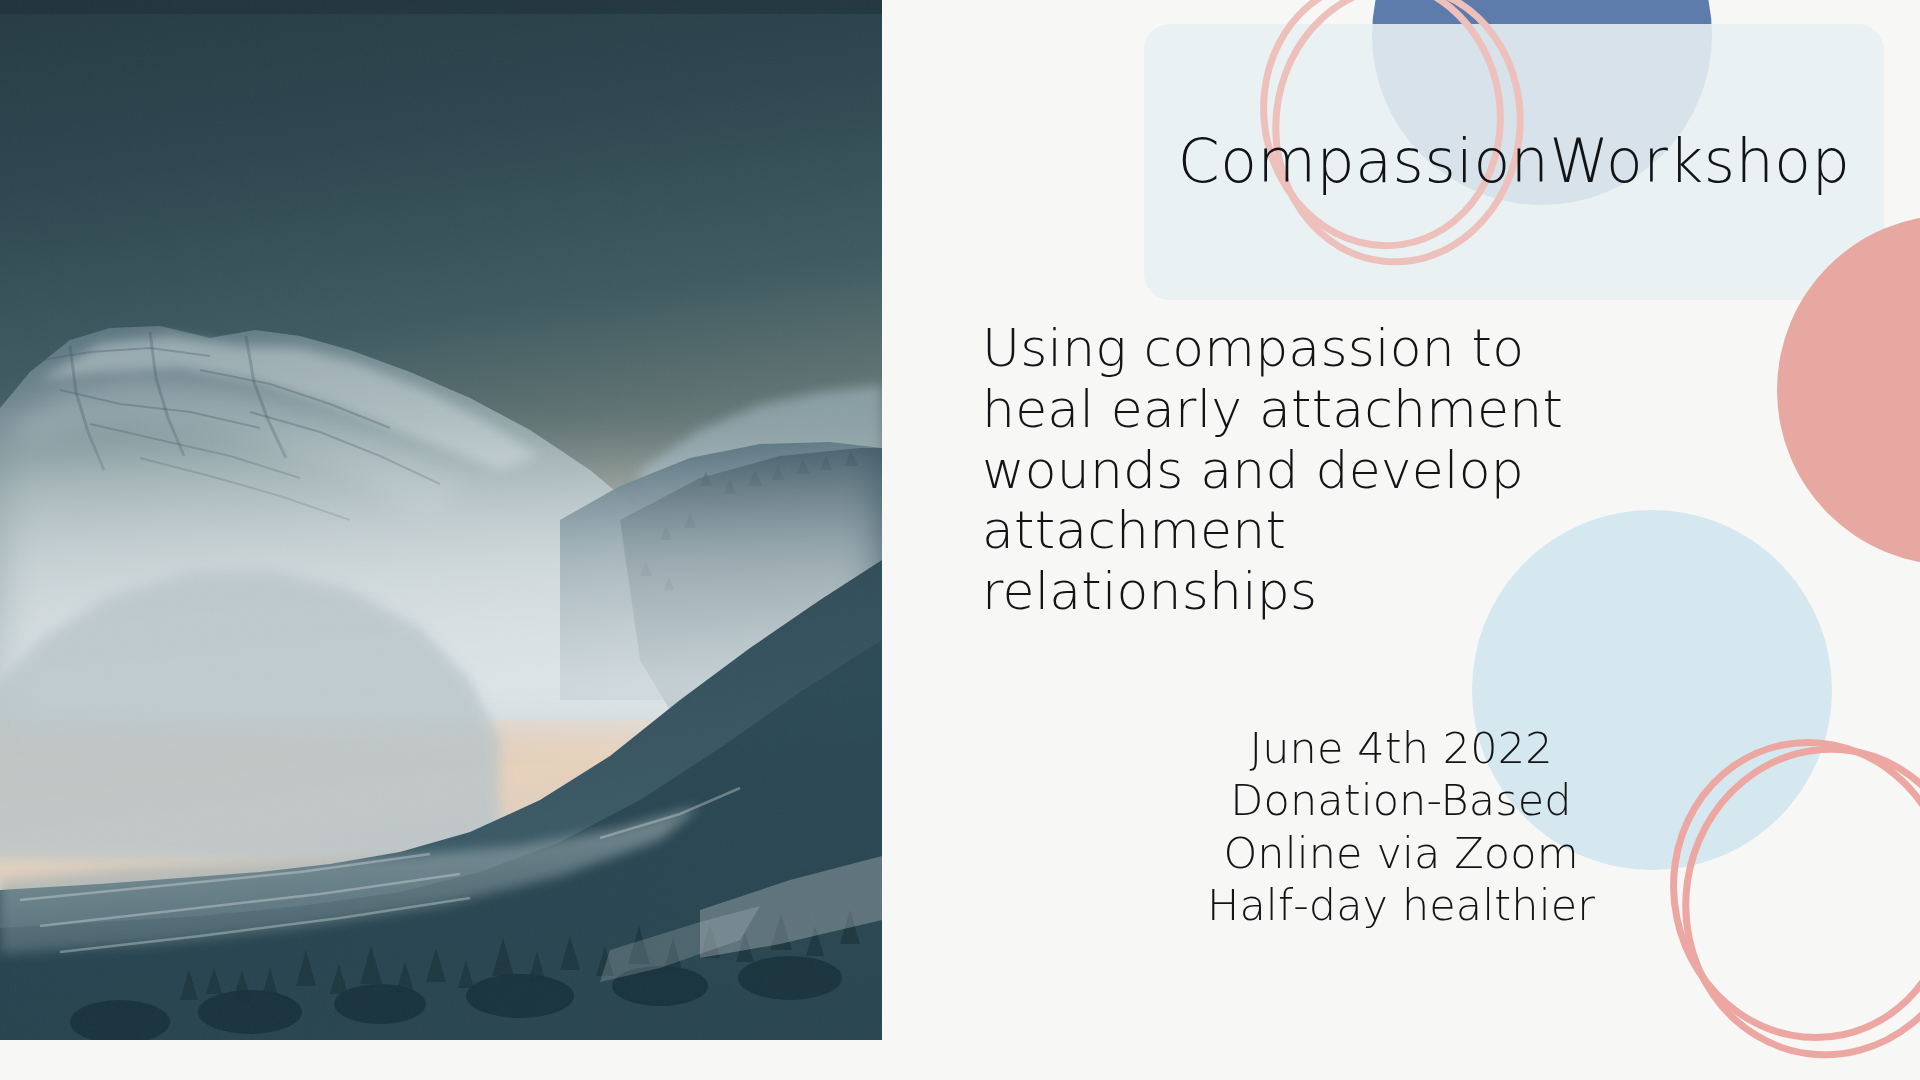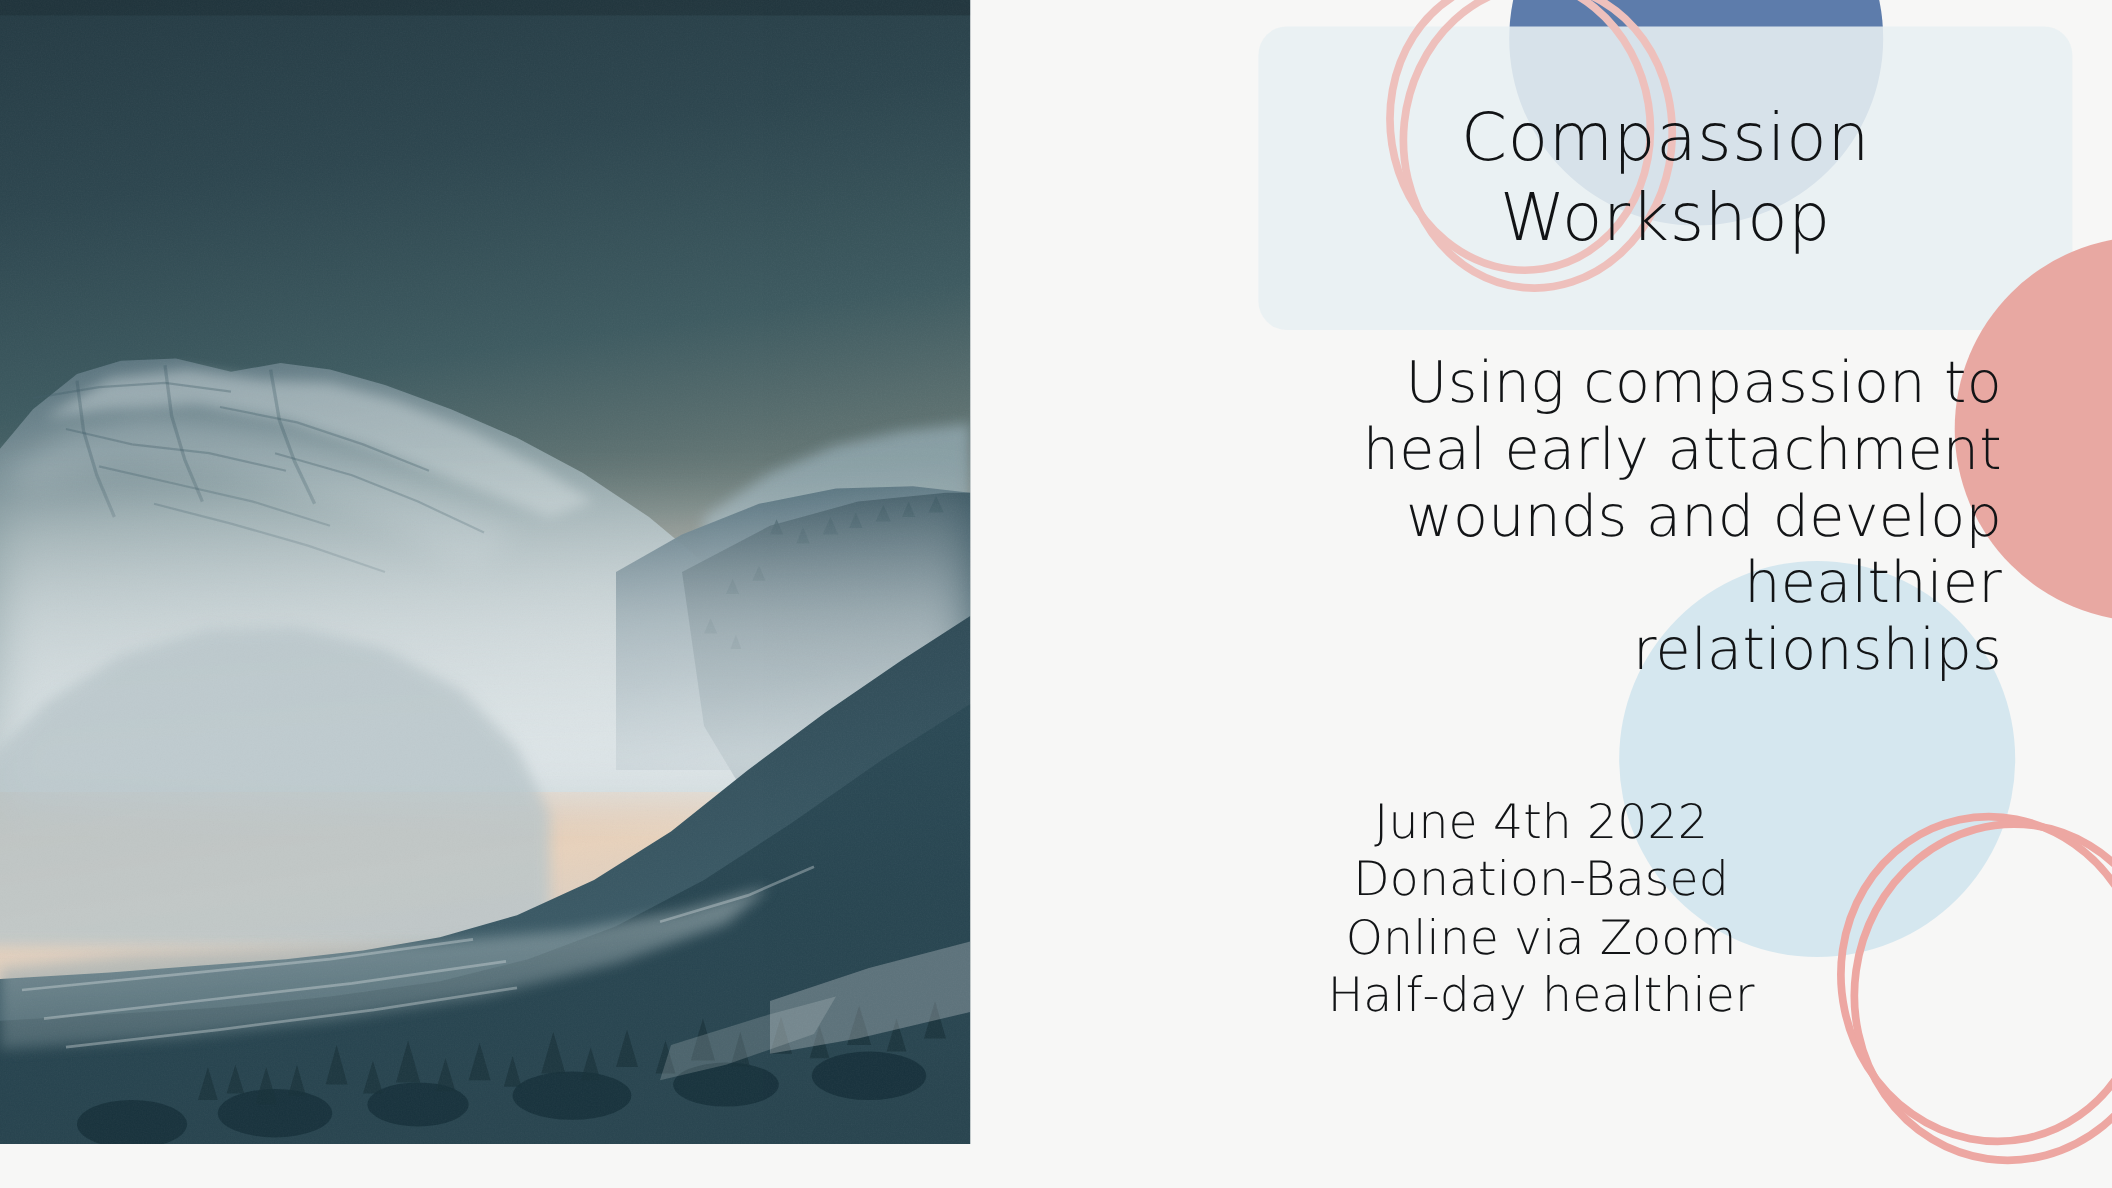--- a/index.html
+++ b/index.html
@@ -65,39 +65,39 @@
     border-radius: 26px;
   }
 
   .title-text {
     position: absolute;
     left: 262px;
     top: 24px;
     width: 740px;
     height: 276px;
     display: flex;
-    flex-direction: column;
+    flex-direction: row;
     align-items: center;
     justify-content: center;
     font-family: "DejaVu Sans", sans-serif;
     font-weight: 300;
     font-size: 60px;
     line-height: 1.22;
     letter-spacing: 0.6px;
     color: #111315;
     text-align: center;
   }
   .title-text .tline { display: block; white-space: nowrap; }
 
   .subtitle {
     position: absolute;
     left: 100px;
     top: 318px;
     width: 838px;
-    text-align: right;
+    text-align: left;
     font-family: "DejaVu Sans", sans-serif;
     font-weight: 300;
     font-size: 52px;
     line-height: 1.17;
     letter-spacing: 0.2px;
     color: #121416;
   }
   .subtitle .sline { display: block; white-space: nowrap; }
 
   .details {
@@ -322,21 +322,21 @@
 
     <div class="title-text">
       <span class="tline">Compassion</span>
       <span class="tline">Workshop</span>
     </div>
 
     <div class="subtitle">
       <span class="sline">Using compassion to</span>
       <span class="sline">heal early attachment</span>
       <span class="sline">wounds and develop</span>
-      <span class="sline">healthier</span>
+      <span class="sline">attachment</span>
       <span class="sline">relationships</span>
     </div>
 
     <div class="details">
       <span class="dline">June 4th 2022</span>
       <span class="dline">Donation-Based</span>
       <span class="dline">Online via Zoom</span>
       <span class="dline">Half-day healthier</span>
     </div>
 

